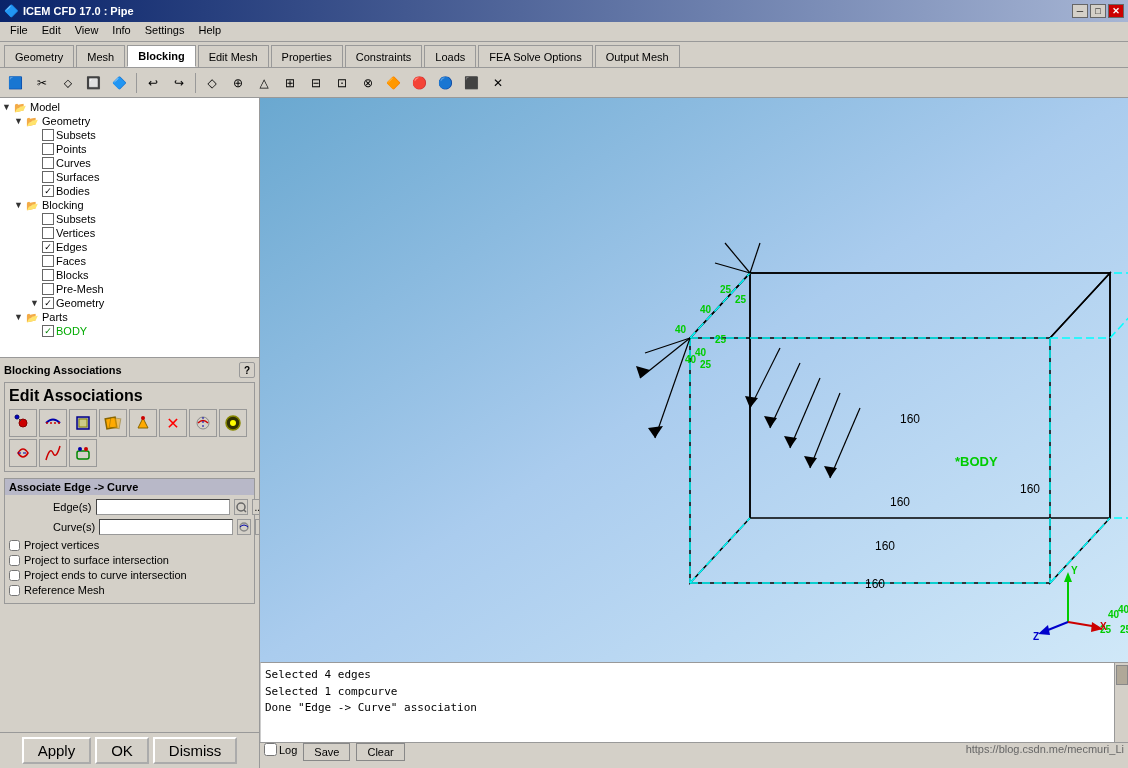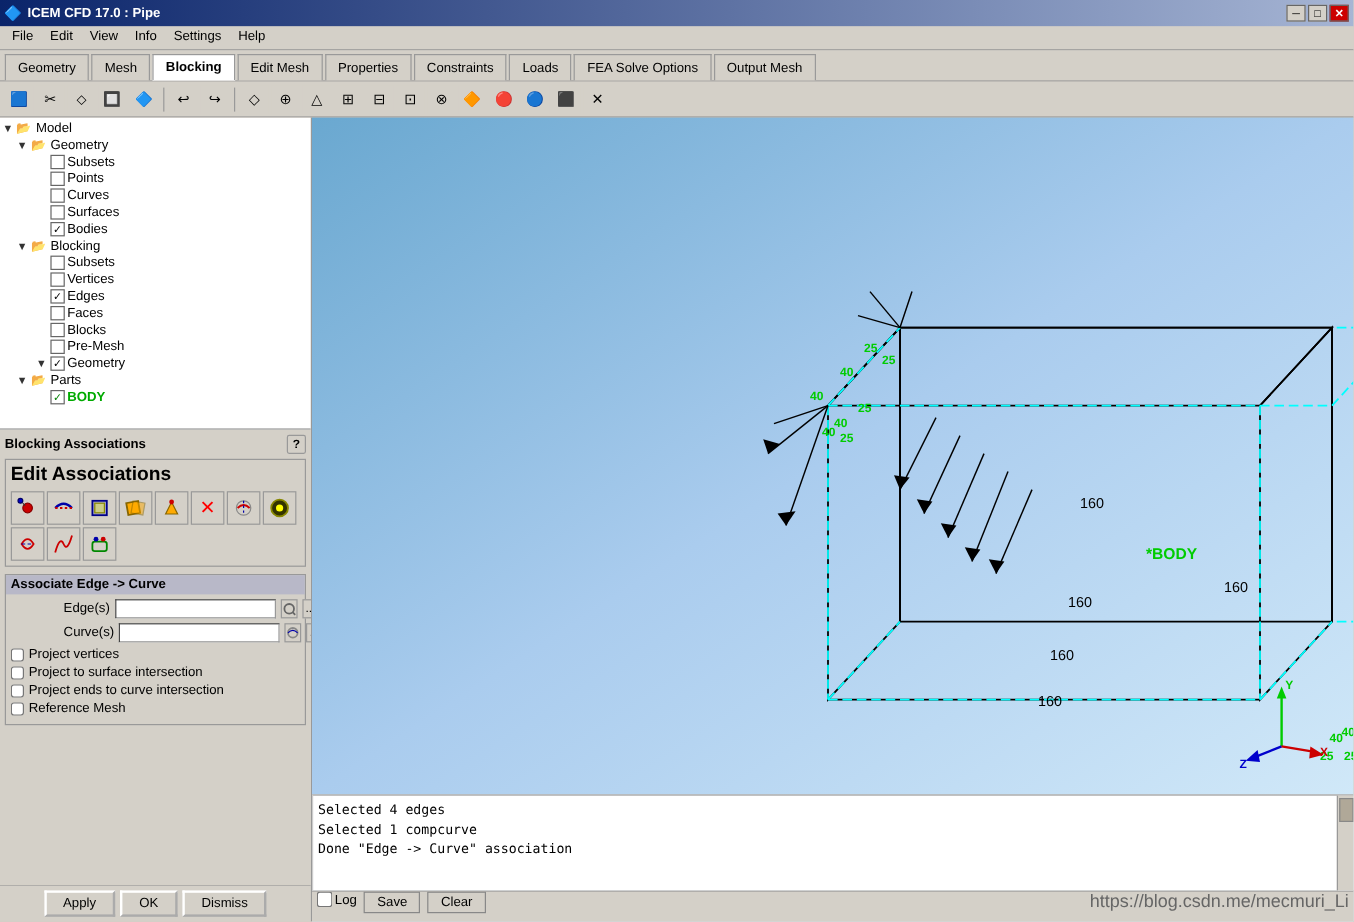--- a/index.html
+++ b/index.html
@@ -128,21 +128,21 @@
       width: 12px; height: 12px;
       border: 1px solid #666;
       background: white;
       margin-right: 2px;
       display: inline-flex; align-items: center; justify-content: center;
       font-size: 9px;
     }
     .tree-checkbox.checked { background: white; }
     .tree-icon { width: 14px; margin-right: 2px; font-size: 10px; }
     .tree-label { font-size: 11px; }
-    .tree-label.green { color: #008000; font-weight: bold; }
+    .tree-label.green { color: #008000; font-weight: normal; }
     .tree-label.body-green { color: #00aa00; }
 
     
     #blocking-panel {
       flex: 1;
       overflow-y: auto;
       padding: 4px;
       background: #d4d0c8;
     }
 
@@ -242,21 +242,21 @@
       padding: 4px;
       border-top: 1px solid #999;
       background: #d4d0c8;
       justify-content: center;
     }
     .action-btn {
       padding: 3px 14px;
       background: #d4d0c8;
       border: 2px outset #fff;
       cursor: pointer;
-      font-size: 11px;
+      font-size: 15px;
     }
 
     
     #viewport {
       flex: 1;
       display: flex;
       flex-direction: column;
       background: linear-gradient(160deg, #7ab4d8 0%, #a8cce4 30%, #c5dff0 60%, #d8eaf5 100%);
       position: relative;
       overflow: hidden;
@@ -340,21 +340,21 @@
       gap: 6px;
     }
     .log-checkbox { display: flex; align-items: center; gap: 2px; font-size: 11px; }
     .log-btn {
       padding: 2px 10px;
       background: #d4d0c8;
       border: 1px solid #888;
       cursor: pointer;
       font-size: 11px;
     }
-    .url-text { font-size: 15px; color: #666; }
+    .url-text { font-size: 11px; color: #666; }
 
     
     ::-webkit-scrollbar { width: 14px; height: 14px; }
     ::-webkit-scrollbar-track { background: #d4d0c8; }
     ::-webkit-scrollbar-thumb { background: #b0a898; border: 1px solid #888; }
   </style>
 </head>
 <body>
 
 <div id="title-bar">

